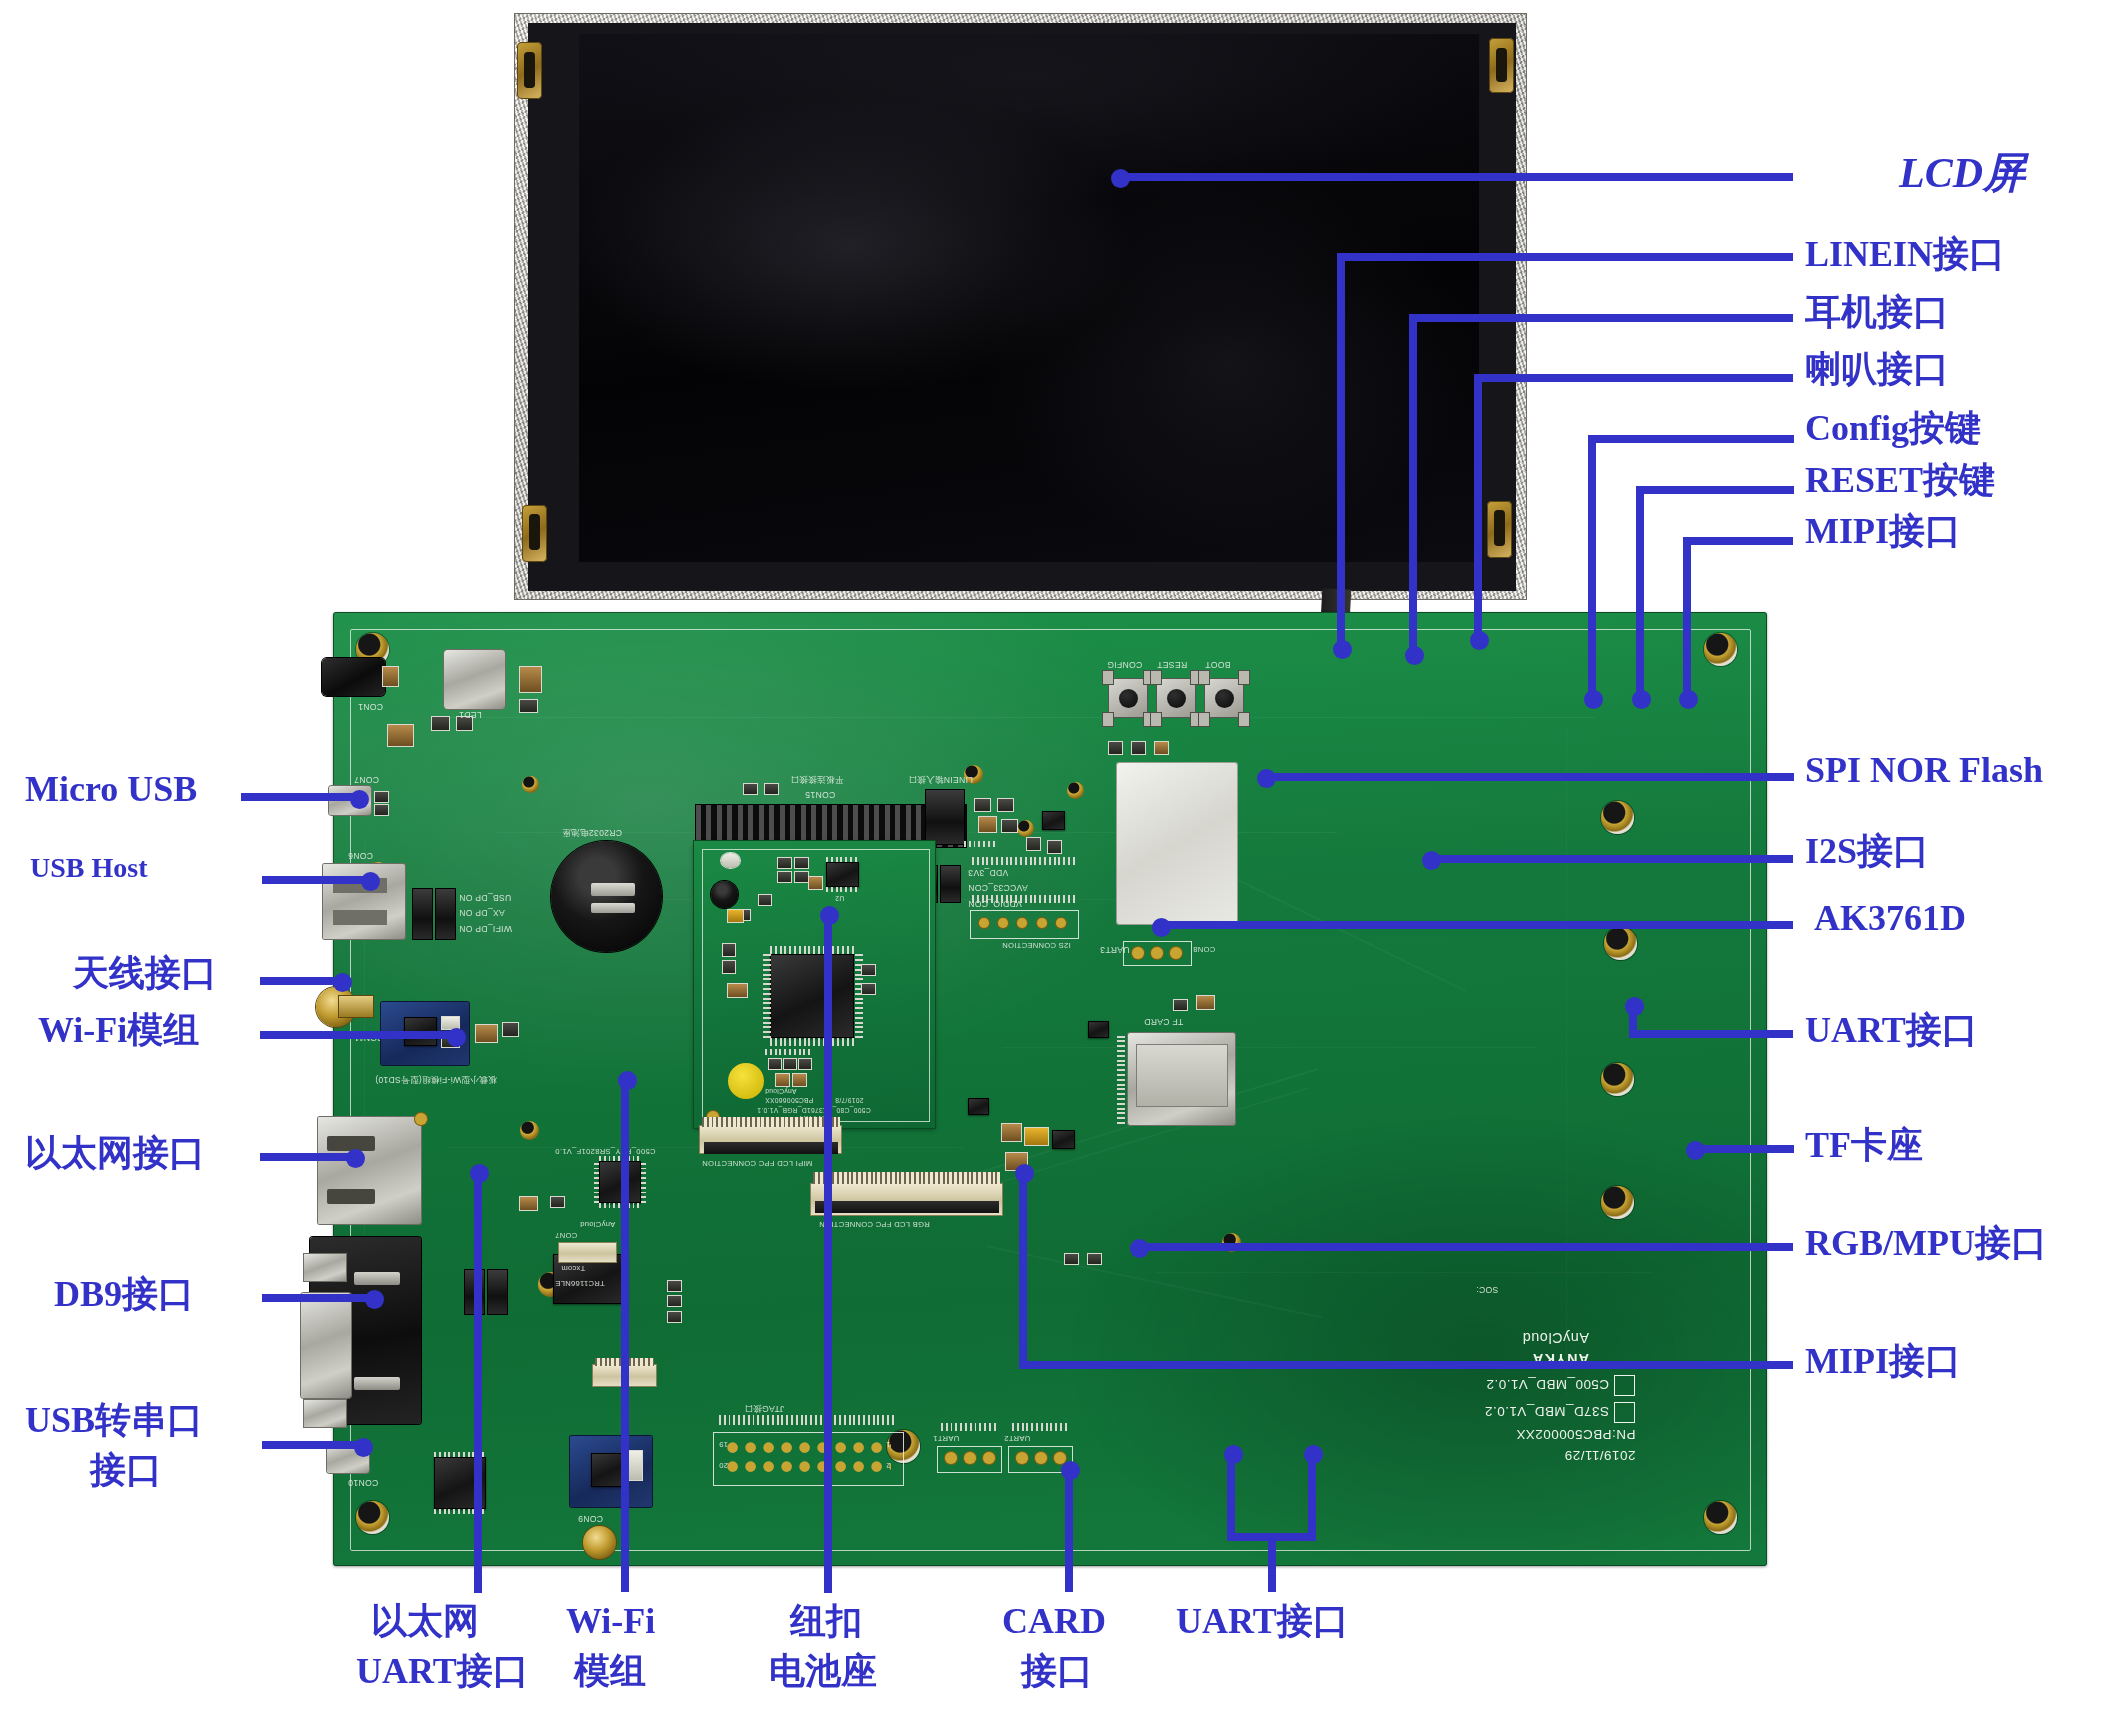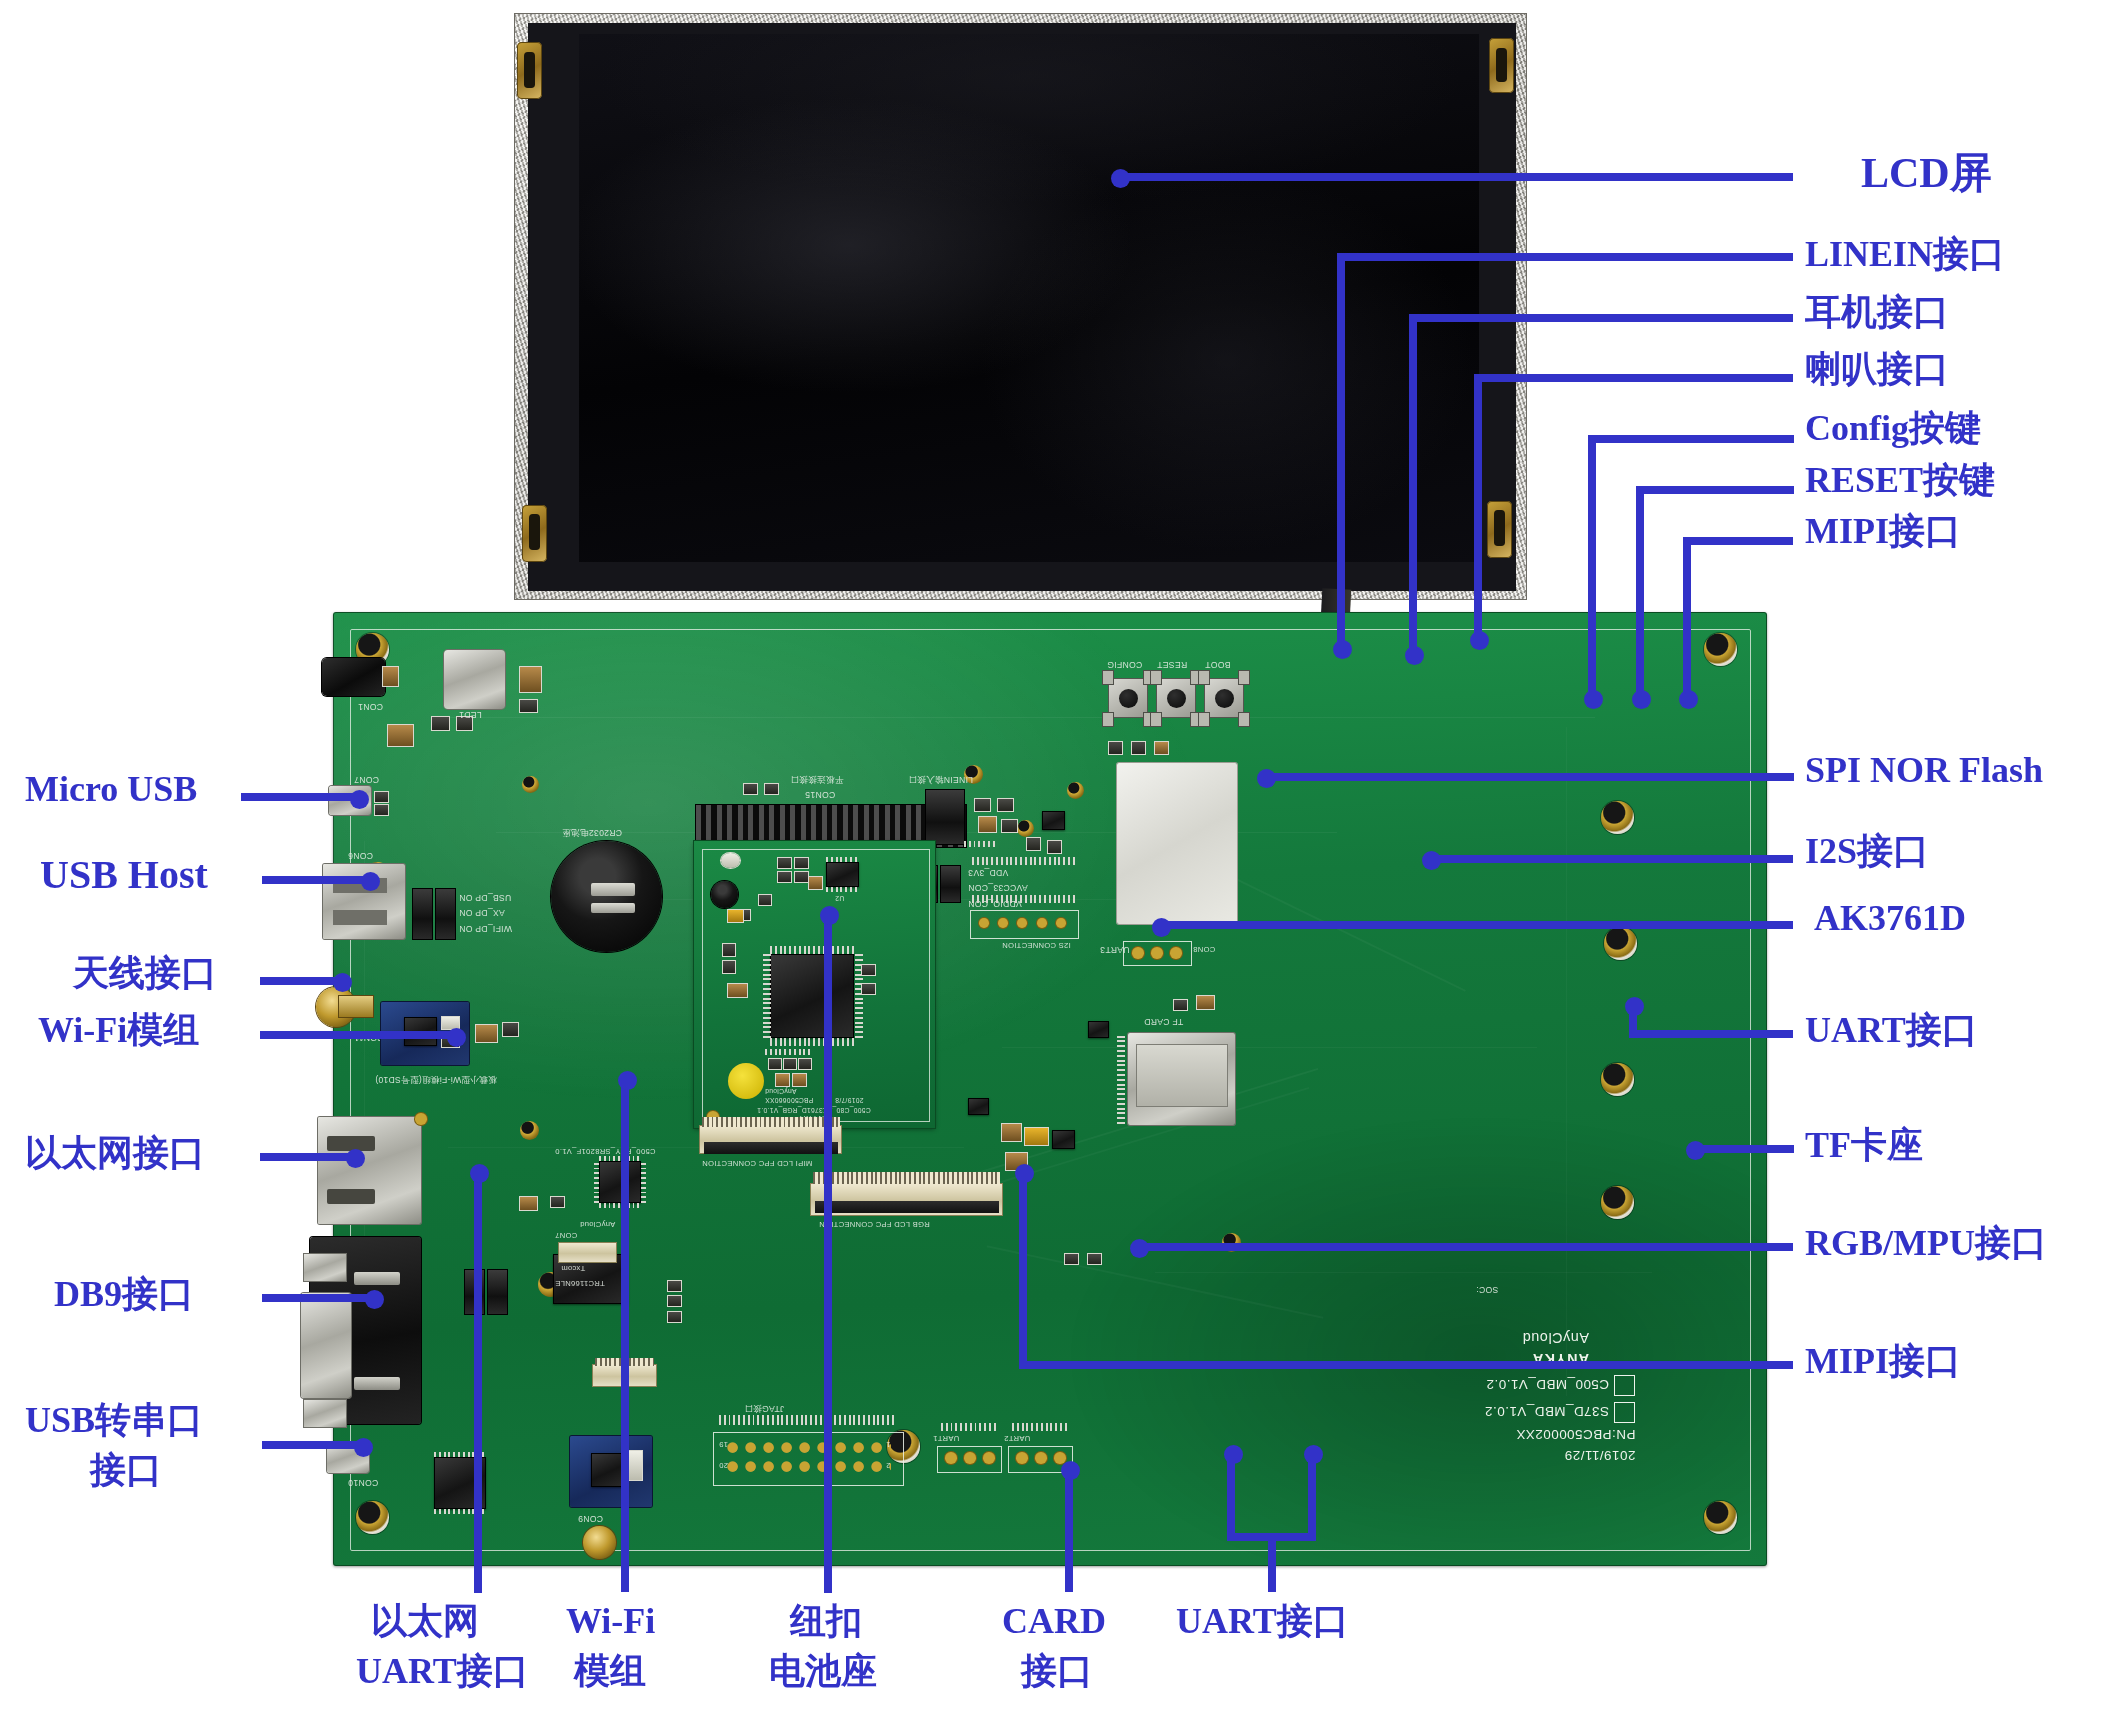--- a/index.html
+++ b/index.html
@@ -441,21 +441,21 @@
       <div style="position:absolute;left:54px;top:96px;font-size:14.3px;font-weight:bold;letter-spacing:1.3px;">ANYKA</div>
       <div style="position:absolute;left:54px;top:117px;font-size:14.3px;letter-spacing:0.6px;">AnyCloud</div>
     </div>
     <div class="silk" style="left:1143px;top:673px;font-size:8.6px;">SOC:</div>
   </div>
 
   <div class="ann">
 
     <div class="dot" style="left:1111px;top:169px;width:19px;height:19px;"></div>
     <div class="ln" style="left:1120px;top:173px;width:673px;height:7.6px;"></div>
-    <div class="lbl" style="left:1861px;top:151px;font-size:42px;">LCD屏</div>
+    <div class="lbl" style="left:1899px;top:151px;font-size:42px;font-style:italic;">LCD屏</div>
 
     <div class="dot" style="left:1333px;top:640px;width:19px;height:19px;"></div>
     <div class="ln" style="left:1337px;top:253px;width:7.6px;height:392px;"></div>
     <div class="ln" style="left:1337px;top:253px;width:456px;height:7.6px;"></div>
     <div class="lbl" style="left:1805px;top:235px;font-size:36px;">LINEIN接口</div>
 
     <div class="dot" style="left:1405px;top:646px;width:19px;height:19px;"></div>
     <div class="ln" style="left:1409px;top:314px;width:7.6px;height:338px;"></div>
     <div class="ln" style="left:1409px;top:314px;width:384px;height:7.6px;"></div>
     <div class="lbl" style="left:1805px;top:293px;font-size:36px;">耳机接口</div>
@@ -509,21 +509,21 @@
     <div class="ln" style="left:1019px;top:1168px;width:7.6px;height:201px;"></div>
     <div class="ln" style="left:1019px;top:1361px;width:774px;height:7.6px;"></div>
     <div class="lbl" style="left:1805px;top:1342px;font-size:36px;">MIPI接口</div>
 
     <div class="dot" style="left:350px;top:790px;width:19px;height:19px;"></div>
     <div class="ln" style="left:241px;top:793px;width:119px;height:7.6px;"></div>
     <div class="lbl" style="left:25px;top:770px;font-size:36px;">Micro USB</div>
 
     <div class="dot" style="left:361px;top:872px;width:19px;height:19px;"></div>
     <div class="ln" style="left:262px;top:876px;width:109px;height:7.6px;"></div>
-    <div class="lbl" style="left:40px;top:853px;font-size:40px;">USB Host</div>
+    <div class="lbl" style="left:30px;top:853px;font-size:28px;">USB Host</div>
 
     <div class="dot" style="left:333px;top:973px;width:19px;height:19px;"></div>
     <div class="ln" style="left:260px;top:977px;width:82px;height:7.6px;"></div>
     <div class="lbl" style="left:73px;top:954px;font-size:36px;">天线接口</div>
 
     <div class="dot" style="left:447px;top:1028px;width:19px;height:19px;"></div>
     <div class="ln" style="left:260px;top:1031px;width:197px;height:7.6px;"></div>
     <div class="lbl" style="left:38px;top:1011px;font-size:36px;">Wi-Fi模组</div>
 
     <div class="dot" style="left:346px;top:1149px;width:19px;height:19px;"></div>

